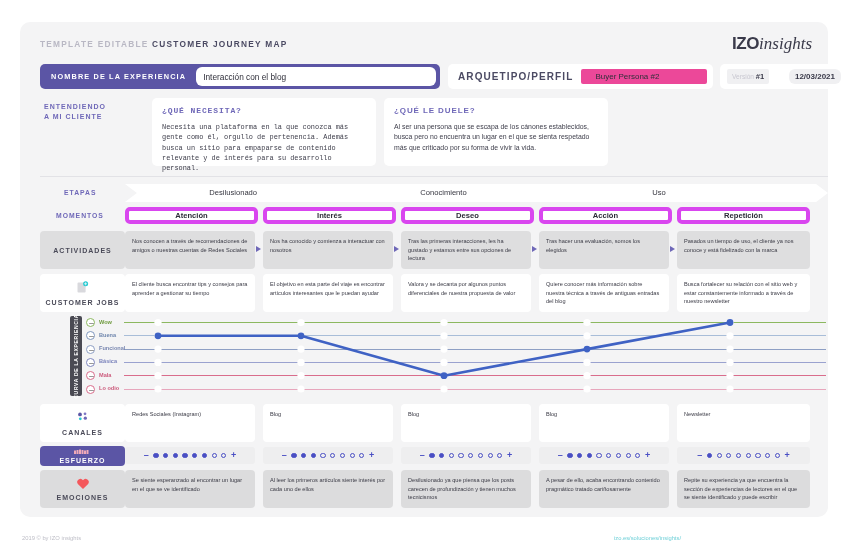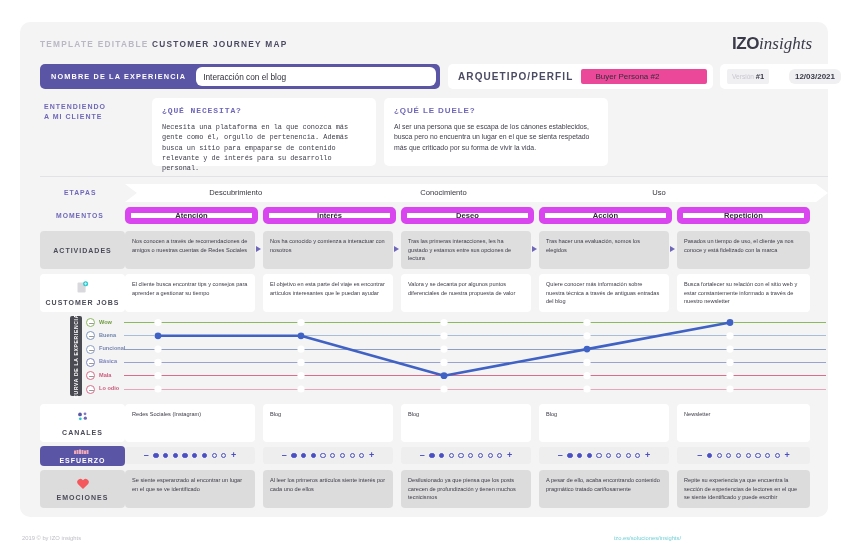--- a/index.html
+++ b/index.html
@@ -107,21 +107,21 @@
     position:absolute; inset:0; background:#fff;
     clip-path: polygon(0 0, 98.3% 0, 100% 50%, 98.3% 100%, 0 100%, 1.7% 50%);
   }
   .etapa-band span {
     position:absolute; top:4px; font-size:7.6px; color:#35353f; white-space:nowrap;
   }
 
   
   .moment {
     position:absolute; top:185px; height:17px;
-    border:6px solid #d946ef; border-radius:5px; background:#fff;
+    border:4px solid #d946ef; border-radius:5px; background:#fff;
     display:flex; align-items:center; justify-content:center;
     font-size:7.6px; color:#2d2d38; font-weight:600;
   }
 
   
   .cell {
     position:absolute; border-radius:4px; padding:6px 7px;
     font-size:5.6px; line-height:1.55; color:#3a3a45;
   }
   .cell.grey { background:#dededf; }
@@ -233,21 +233,21 @@
     <div class="qcard" style="left:364px; width:224px;">
       <h3>¿QUÉ LE DUELE?</h3>
       <p>Al ser una persona que se escapa de los cánones establecidos, busca pero no encuentra un lugar en el que se sienta respetado más que criticado por su forma de vivir la vida.</p>
     </div>
 
     <div class="hr" style="top:154px;"></div>
 
     <div class="rowlabel" style="left:44px; top:167px;">ETAPAS</div>
     <div class="etapa-band">
       <div class="arrowbg"></div>
-      <span style="left:12%;">Descubrimiento</span>
+      <span style="left:12%;">Desilusionado</span>
       <span style="left:42%;">Conocimiento</span>
       <span style="left:75%;">Uso</span>
     </div>
 
     <div class="rowlabel" style="left:36px; top:190px;">MOMENTOS</div>
     <div class="moment" style="left:105px; width:133px;">Atención</div>
     <div class="moment" style="left:243px; width:133px;">Interés</div>
     <div class="moment" style="left:381px; width:133px;">Deseo</div>
     <div class="moment" style="left:519px; width:133px;">Acción</div>
     <div class="moment" style="left:657px; width:133px;">Repetición</div>

